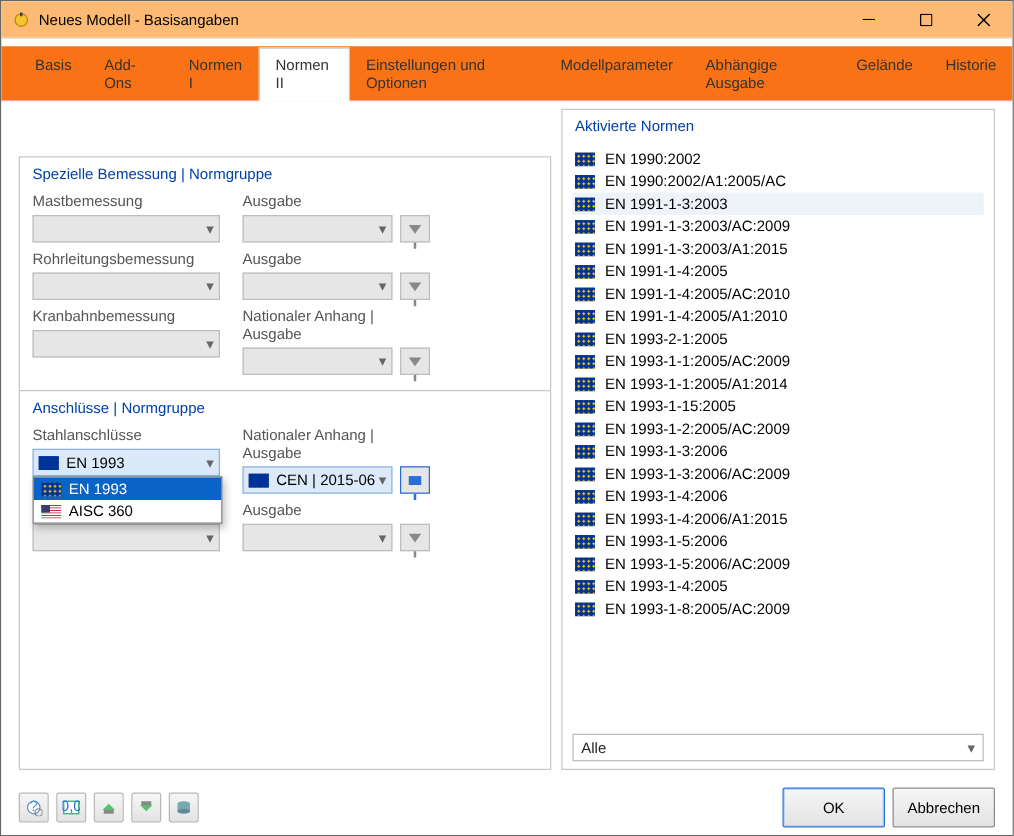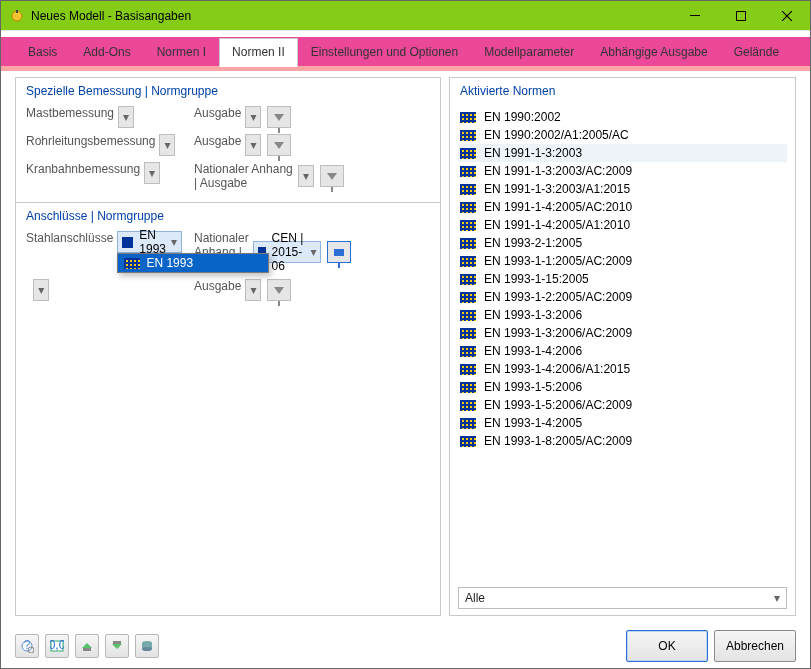--- a/index.html
+++ b/index.html
@@ -1,31 +1,31 @@
 <!DOCTYPE html>
 <html><head>
 <meta charset="utf-8">
 <style>
   * { box-sizing: border-box; font-family: "Segoe UI", Tahoma, sans-serif; font-size: 12px; }
   body { margin:0; background:#fff; width:811px; height:669px; border:1px solid #666; display:flex; flex-direction:column; color:#000; }
-  .titlebar { height:30px; display:flex; align-items:center; padding:0 0 0 8px; background:#84cc16; border-bottom:1px solid #e5e5e5;}
+  .titlebar { height:30px; display:flex; align-items:center; padding:0 0 0 8px; background:#fdba74; border-bottom:1px solid #e5e5e5;}
   .titlebar .icon { width:16px; height:16px; margin-right:6px;}
   .titlebar-title { flex:1; font-size:12px; color:#000;}
   .win-btns { display:flex; }
   .win-btn { width:46px; height:30px; display:flex; align-items:center; justify-content:center; }
-  .tabs { display:flex; padding-left:14px; margin-top:6px; border-bottom:5px solid #fca5a5; background:#ec4899;}
+  .tabs { display:flex; padding-left:14px; margin-top:6px; border-bottom:1px solid #fca5a5; background:#f97316;}
   .tab { padding:6px 12px 7px; color:#333; border:1px solid transparent; border-bottom:none; position:relative; top:1px; cursor:default;}
   .tab.active { background:#fff; border-color:#c9c9c9; border-bottom:1px solid #fff;}
   .content { flex:1; display:flex; padding:6px 14px 8px 14px; gap:8px; overflow:hidden; background:#fff;}
   .left, .right { border:1px solid #c9c9c9; display:flex; flex-direction:column;}
-  .left { width:426px;}
+  .left { width:426px;margin-top:38px;}
   .right { flex:1;}
   .group-title { color:#0041a8; font-weight:500; padding:6px 10px 6px 10px; }
   .group-body { padding:2px 10px 12px 10px; display:flex; flex-wrap:wrap; gap:6px 18px;}
-  .fieldcol { display:flex; flex-direction:row; gap:4px; }
+  .fieldcol { display:flex; flex-direction:column; gap:4px; }
   .fieldcol.small { width:150px;}
   .fieldcol.med { width:150px;}
   .label { color:#555; font-size:12px;}
   .row { display:flex; align-items:center; gap:6px;}
   .combo { height:22px; background:#e6e6e6; border:1px solid #bdbdbd; display:flex; align-items:center; padding:0 4px; color:#222; position:relative;}
   .combo.disabled { color:#888;}
   .combo .caret { margin-left:auto; color:#666;}
   .combo.blue { background:#dbe9f8; border:1px solid #8fb3de; color:#000;}
   .combo.euflag::before { content:""; width:16px; height:11px; background:#003399; margin-right:6px; box-shadow: inset 0 0 0 100px #003399; border:0; background-image: radial-gradient(circle at 50% 50%, #ffcc00 0 1px, transparent 1px); background-size:4px 4px; background-position:1px 1px;}
   .iconbtn { width:24px; height:22px; border:1px solid #bdbdbd; background:#e6e6e6; display:flex; align-items:center; justify-content:center;}
@@ -86,20 +86,21 @@
 
 <div class="tabs" id="tabs">
     <div class="tab">Basis</div>
     <div class="tab">Add-Ons</div>
     <div class="tab">Normen I</div>
     <div class="tab active">Normen II</div>
     <div class="tab">Einstellungen und Optionen</div>
     <div class="tab">Modellparameter</div>
     <div class="tab">Abhängige Ausgabe</div>
     <div class="tab">Gelände</div>
+    <div class="tab">Historie</div>
   </div>
 
 <div class="content">
   <div class="left">
 
     <div>
       <div class="group-title">Spezielle Bemessung | Normgruppe</div>
       <div class="group-body">
         <div class="fieldcol small">
           <span class="label">Mastbemessung</span>
@@ -170,20 +171,24 @@
         <div class="fieldcol small" style="position:relative">
           <span class="label">Stahlanschlüsse</span>
           <div class="combo blue euflag" style="position:relative">
             <span>EN 1993</span>
             <span class="caret">▾</span>
             <div class="dropdown" id="stahl-dd">
                 <div class="dd-item sel">
                   <span class="flag-eu"></span>
                   <span>EN 1993</span>
                 </div>
+                <div class="dd-item">
+                  <span class="flag-us"></span>
+                  <span>AISC 360</span>
+                </div>
               </div>
           </div>
         </div>
         <div class="fieldcol med">
           <span class="label">Nationaler Anhang | Ausgabe</span>
           <div class="row">
             <div class="combo blue euflag" style="flex:1">
               <span>CEN | 2015-06</span>
               <span class="caret">▾</span>
             </div>
@@ -235,33 +240,41 @@
         <div class="norm">
           <span class="flag-eu"></span>
           <span>EN 1991-1-3:2003/AC:2009</span>
         </div>
         <div class="norm">
           <span class="flag-eu"></span>
           <span>EN 1991-1-3:2003/A1:2015</span>
         </div>
         <div class="norm">
           <span class="flag-eu"></span>
+          <span>EN 1991-1-4:2005</span>
+        </div>
+        <div class="norm">
+          <span class="flag-eu"></span>
           <span>EN 1991-1-4:2005/AC:2010</span>
         </div>
         <div class="norm">
           <span class="flag-eu"></span>
           <span>EN 1991-1-4:2005/A1:2010</span>
         </div>
         <div class="norm">
           <span class="flag-eu"></span>
           <span>EN 1993-2-1:2005</span>
         </div>
         <div class="norm">
           <span class="flag-eu"></span>
           <span>EN 1993-1-1:2005/AC:2009</span>
+        </div>
+        <div class="norm">
+          <span class="flag-eu"></span>
+          <span>EN 1993-1-1:2005/A1:2014</span>
         </div>
         <div class="norm">
           <span class="flag-eu"></span>
           <span>EN 1993-1-15:2005</span>
         </div>
         <div class="norm">
           <span class="flag-eu"></span>
           <span>EN 1993-1-2:2005/AC:2009</span>
         </div>
         <div class="norm">

